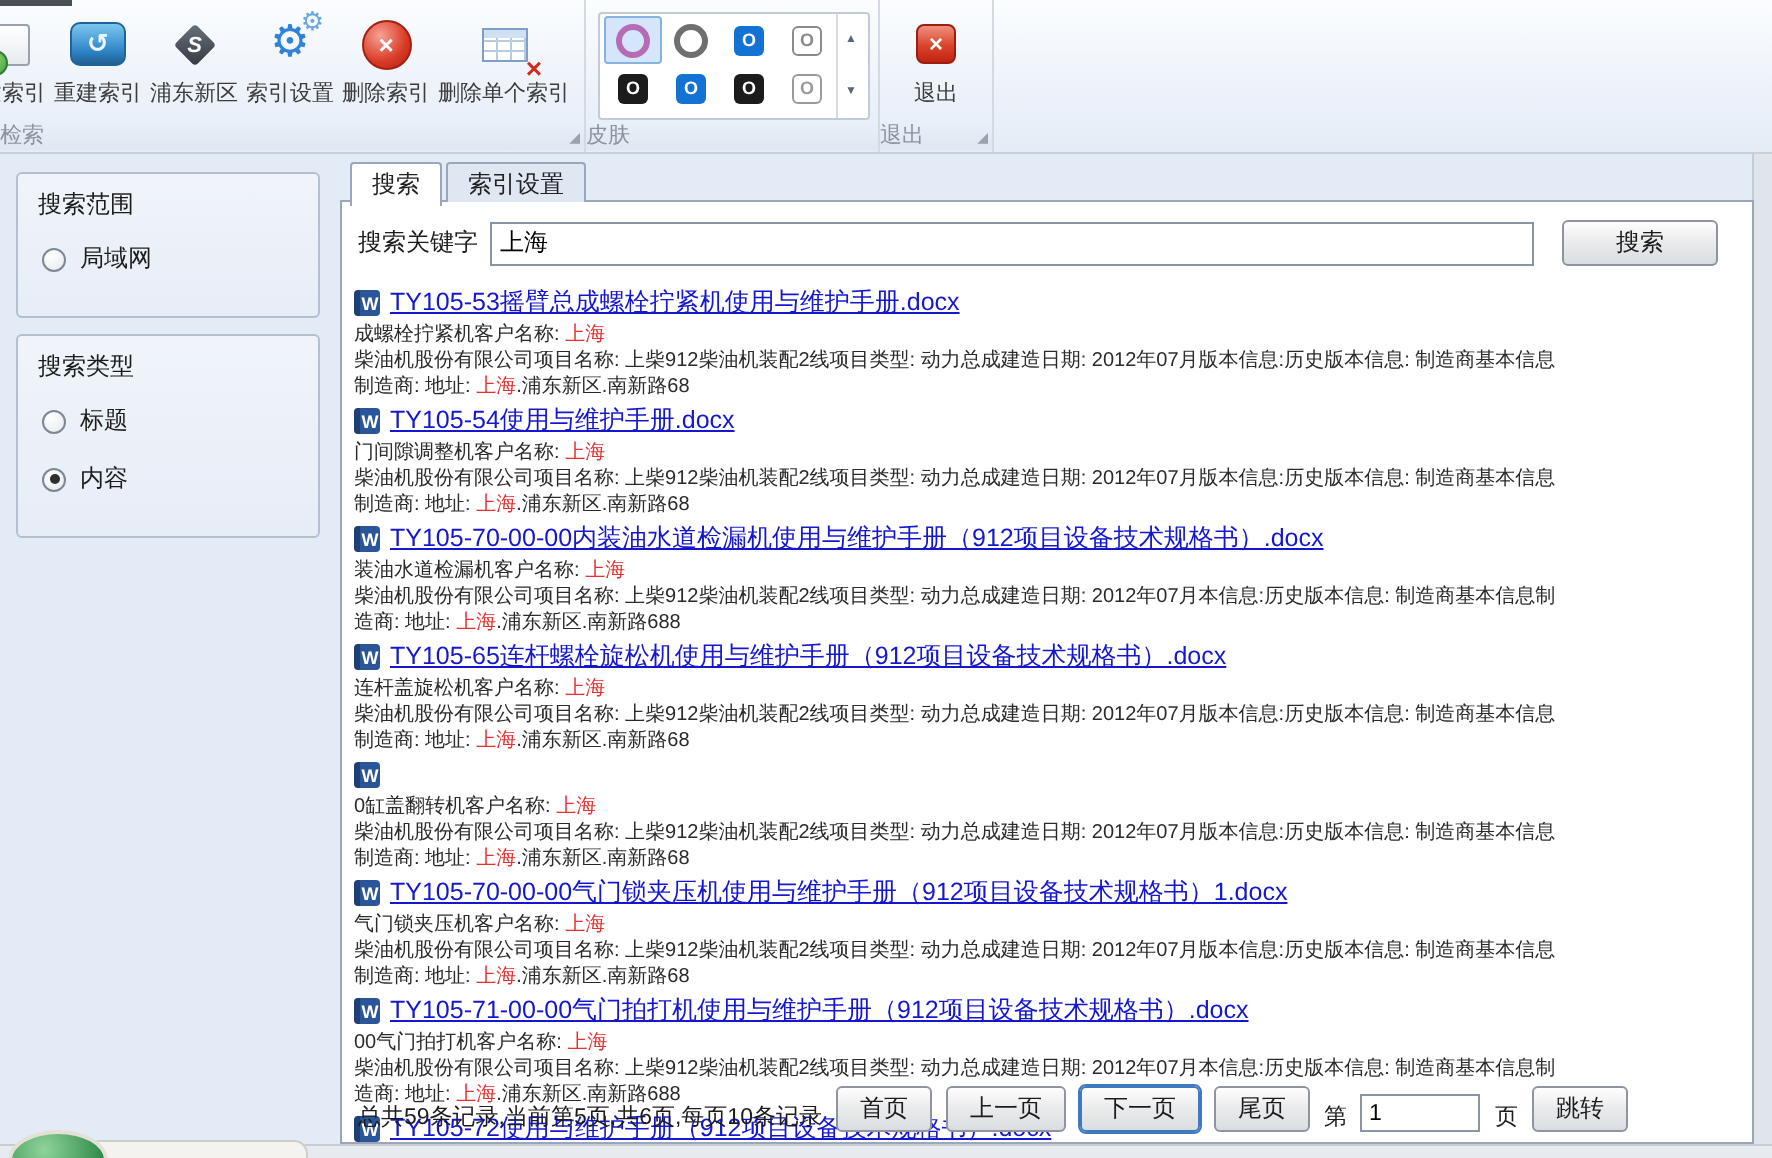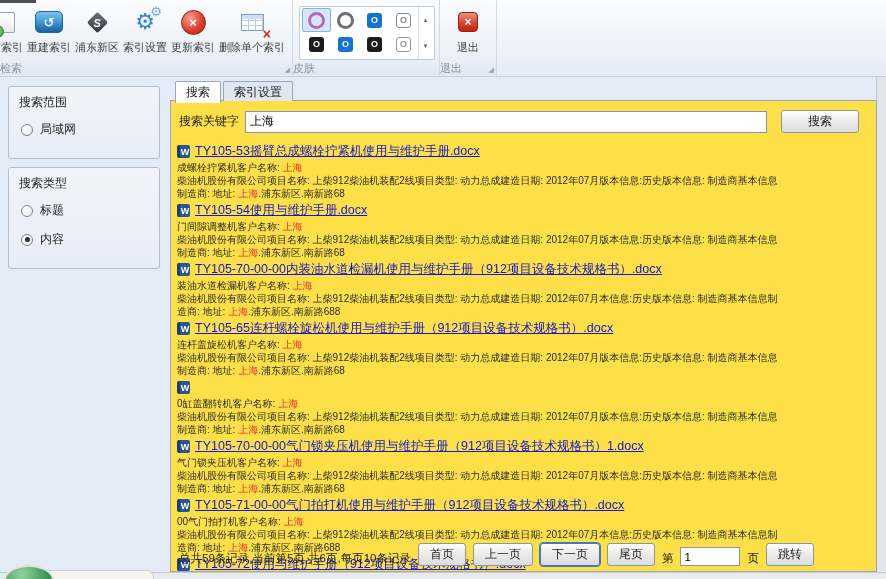--- a/index.html
+++ b/index.html
@@ -90,21 +90,21 @@
   .radio-row{display:flex;align-items:center;gap:7px;padding:0 0 12px 12px;font-size:12px;color:#1c1c1c;text-align:center;}
   .radio{width:12px;height:12px;border-radius:50%;border:1px solid #7b8794;
     background:radial-gradient(circle at 35% 30%,#ffffff,#e4e7ea);display:inline-flex;
     align-items:center;justify-content:center;box-sizing:border-box;}
   .radio .dot{width:5px;height:5px;border-radius:50%;background:#2e2e2e;}
   
   .tabstrip{position:absolute;left:175px;top:81px;display:flex;gap:2px;z-index:3;}
   .tab{font-size:12px;color:#222;padding:3px 10px 2px;border:1px solid #9aa7ba;
     border-bottom:none;border-radius:2px 2px 0 0;background:#dfe7f2;height:14px;line-height:14px;}
   .tab.active{background:#fff;position:relative;padding-bottom:4px;margin-bottom:-2px;}
-  .panel{position:absolute;left:170px;top:100px;width:707px;height:472px;background:#fde047;
+  .panel{position:absolute;left:170px;top:100px;width:707px;height:472px;background:#ffffff;
     border:1px solid #9aa7ba;box-sizing:border-box;z-index:2;}
   .search-row{display:flex;align-items:center;padding:9px 8px 4px;font-size:12px;color:#1c1c1c;}
   .klabel{margin-right:6px;white-space:nowrap;}
   .kinput{width:512px;height:18px;border:1px solid #8795a5;font-size:12px;padding:1px 4px;
     font-family:inherit;box-sizing:content-box;}
   .btn{background:linear-gradient(#fefefe,#ececec 45%,#d9dde2);border:1px solid #8e959e;
     border-radius:3px;font-size:12px;color:#1c1c1c;padding:2px 14px;font-family:inherit;cursor:default;}
   .search-btn{margin-left:14px;min-width:78px;}
   
   .results{padding:4px 6px 0;}
@@ -152,21 +152,21 @@
         <span class="rlabel">浦东新区</span>
       </div>
       <div class="rbtn">
         <span class="ic icon-gear">⚙<span class="gear2">⚙</span></span>
         <span class="rlabel">索引设置</span>
       </div>
       <div class="rbtn">
         <span class="ic icon-del">
             <span class="ball">×</span>
           </span>
-        <span class="rlabel">更新索引</span>
+        <span class="rlabel">删除索引</span>
       </div>
       <div class="rbtn">
         <span class="ic icon-grid">
             <span class="grid"></span>
             <span class="x">×</span>
           </span>
         <span class="rlabel">删除单个索引</span>
       </div>
     </div>
     <div class="rgroup-label">检索</div>

